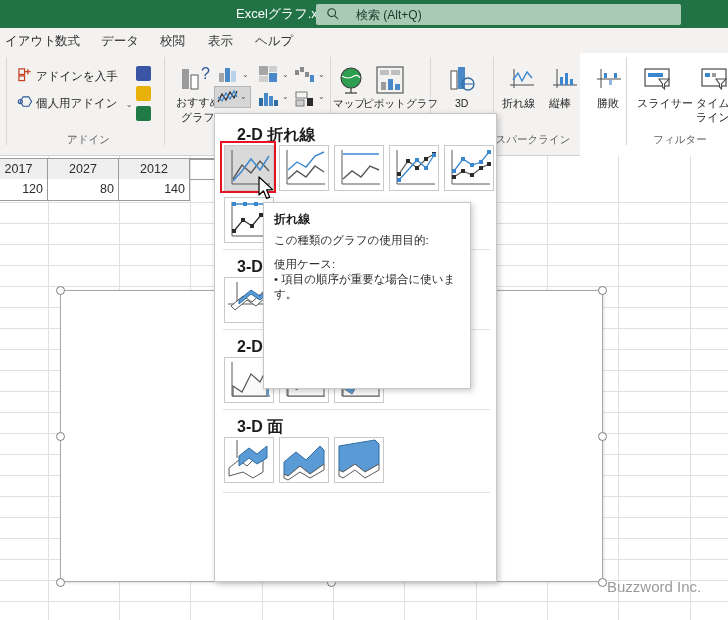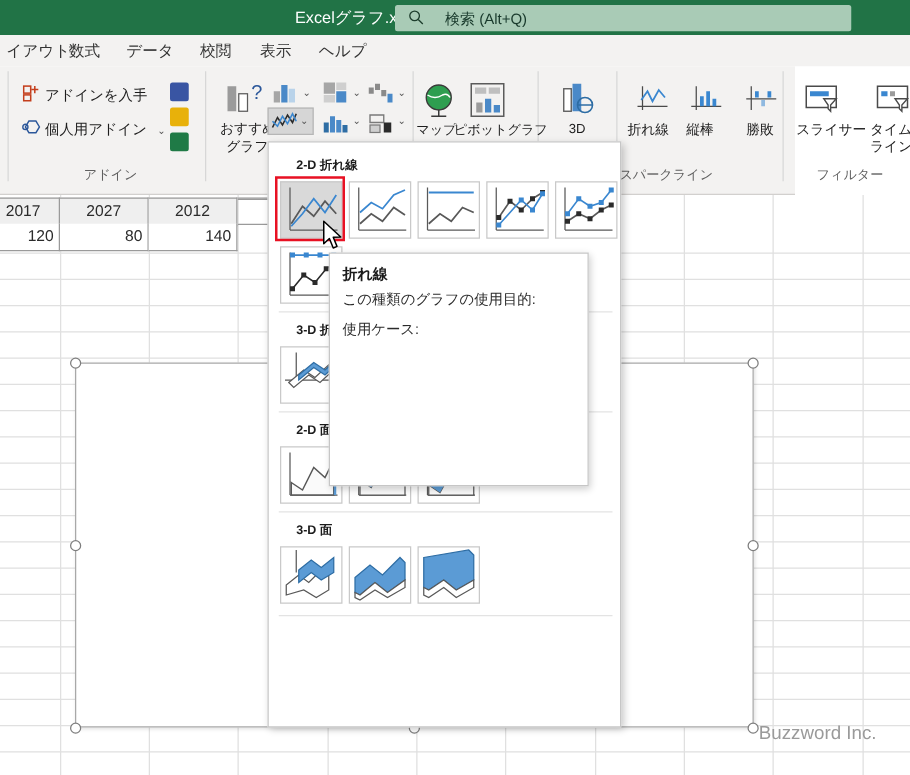--- a/index.html
+++ b/index.html
@@ -41,21 +41,21 @@
     position:absolute; left:0; top:28px; width:728px; height:25px;
     background:#f3f2f1;
   }
   .tab {
     position:absolute; top:4px; font-size:12.5px; color:#333;
     white-space:nowrap; padding:1px 3px;
   }
 
   
   #ribbon {
-    position:absolute; left:0; top:53px; width:636px; height:103px;
+    position:absolute; left:0; top:53px; width:580px; height:103px;
     background:#f3f2f1; border-bottom:1px solid #d2d0ce;
   }
   .rib-sep {
     position:absolute; top:4px; width:1px; height:88px; background:#d7d7d7;
   }
   .grp-label {
     position:absolute; font-size:10.5px; color:#5f5f5f;
     text-align:center; white-space:nowrap;
   }
   .rib-btn {
@@ -98,21 +98,21 @@
     font-size:15px; color:#9a9a9a; white-space:nowrap;
   }
 
   
   #gallery {
     position:absolute; left:214px; top:113px; width:283px; height:469px;
     background:#fff; border:1px solid #c6c6c6;
     box-shadow:2px 2px 6px rgba(0,0,0,.22); z-index:20;
   }
   .gal-head {
-    position:absolute; left:22px; font-size:10px; font-weight:bold;
+    position:absolute; left:22px; font-size:16px; font-weight:bold;
     color:#1b1b1b; white-space:nowrap;
   }
   .gal-sep { position:absolute; left:8px; width:267px; height:1px; background:#e3e3e3; }
   .chip {
     position:absolute; width:50px; height:46px; background:#fff;
     border:1px solid #c9c9c9;
   }
   .chip.sel { background:#d9d9d9; }
   #sel-ring {
     position:absolute; width:56px; height:52px;
@@ -522,17 +522,18 @@
 
 </div>
 
 <div id="sel-ring" style="left:220px; top:141px"></div>
 
 <div id="tooltip">
   <div id="tip-title">折れ線</div>
   <div class="tip-p">この種類のグラフの使用目的:</div>
   <div class="tip-gap"></div>
   <div class="tip-p">使用ケース:</div>
+  <div class="tip-p">• 項目の順序が重要な場合に使います。</div>
 </div>
 
 <svg id="cursor" width="18" height="26" viewBox="0 0 18 26">
   <path d="M1 1 L1 19 L5.5 14.8 L8.6 22.4 L11.6 21.1 L8.6 13.8 L14.6 13.6 Z" fill="#ffffff" stroke="#000000" stroke-width="1.2" stroke-linejoin="round"></path>
 </svg>
 
 </body></html>

